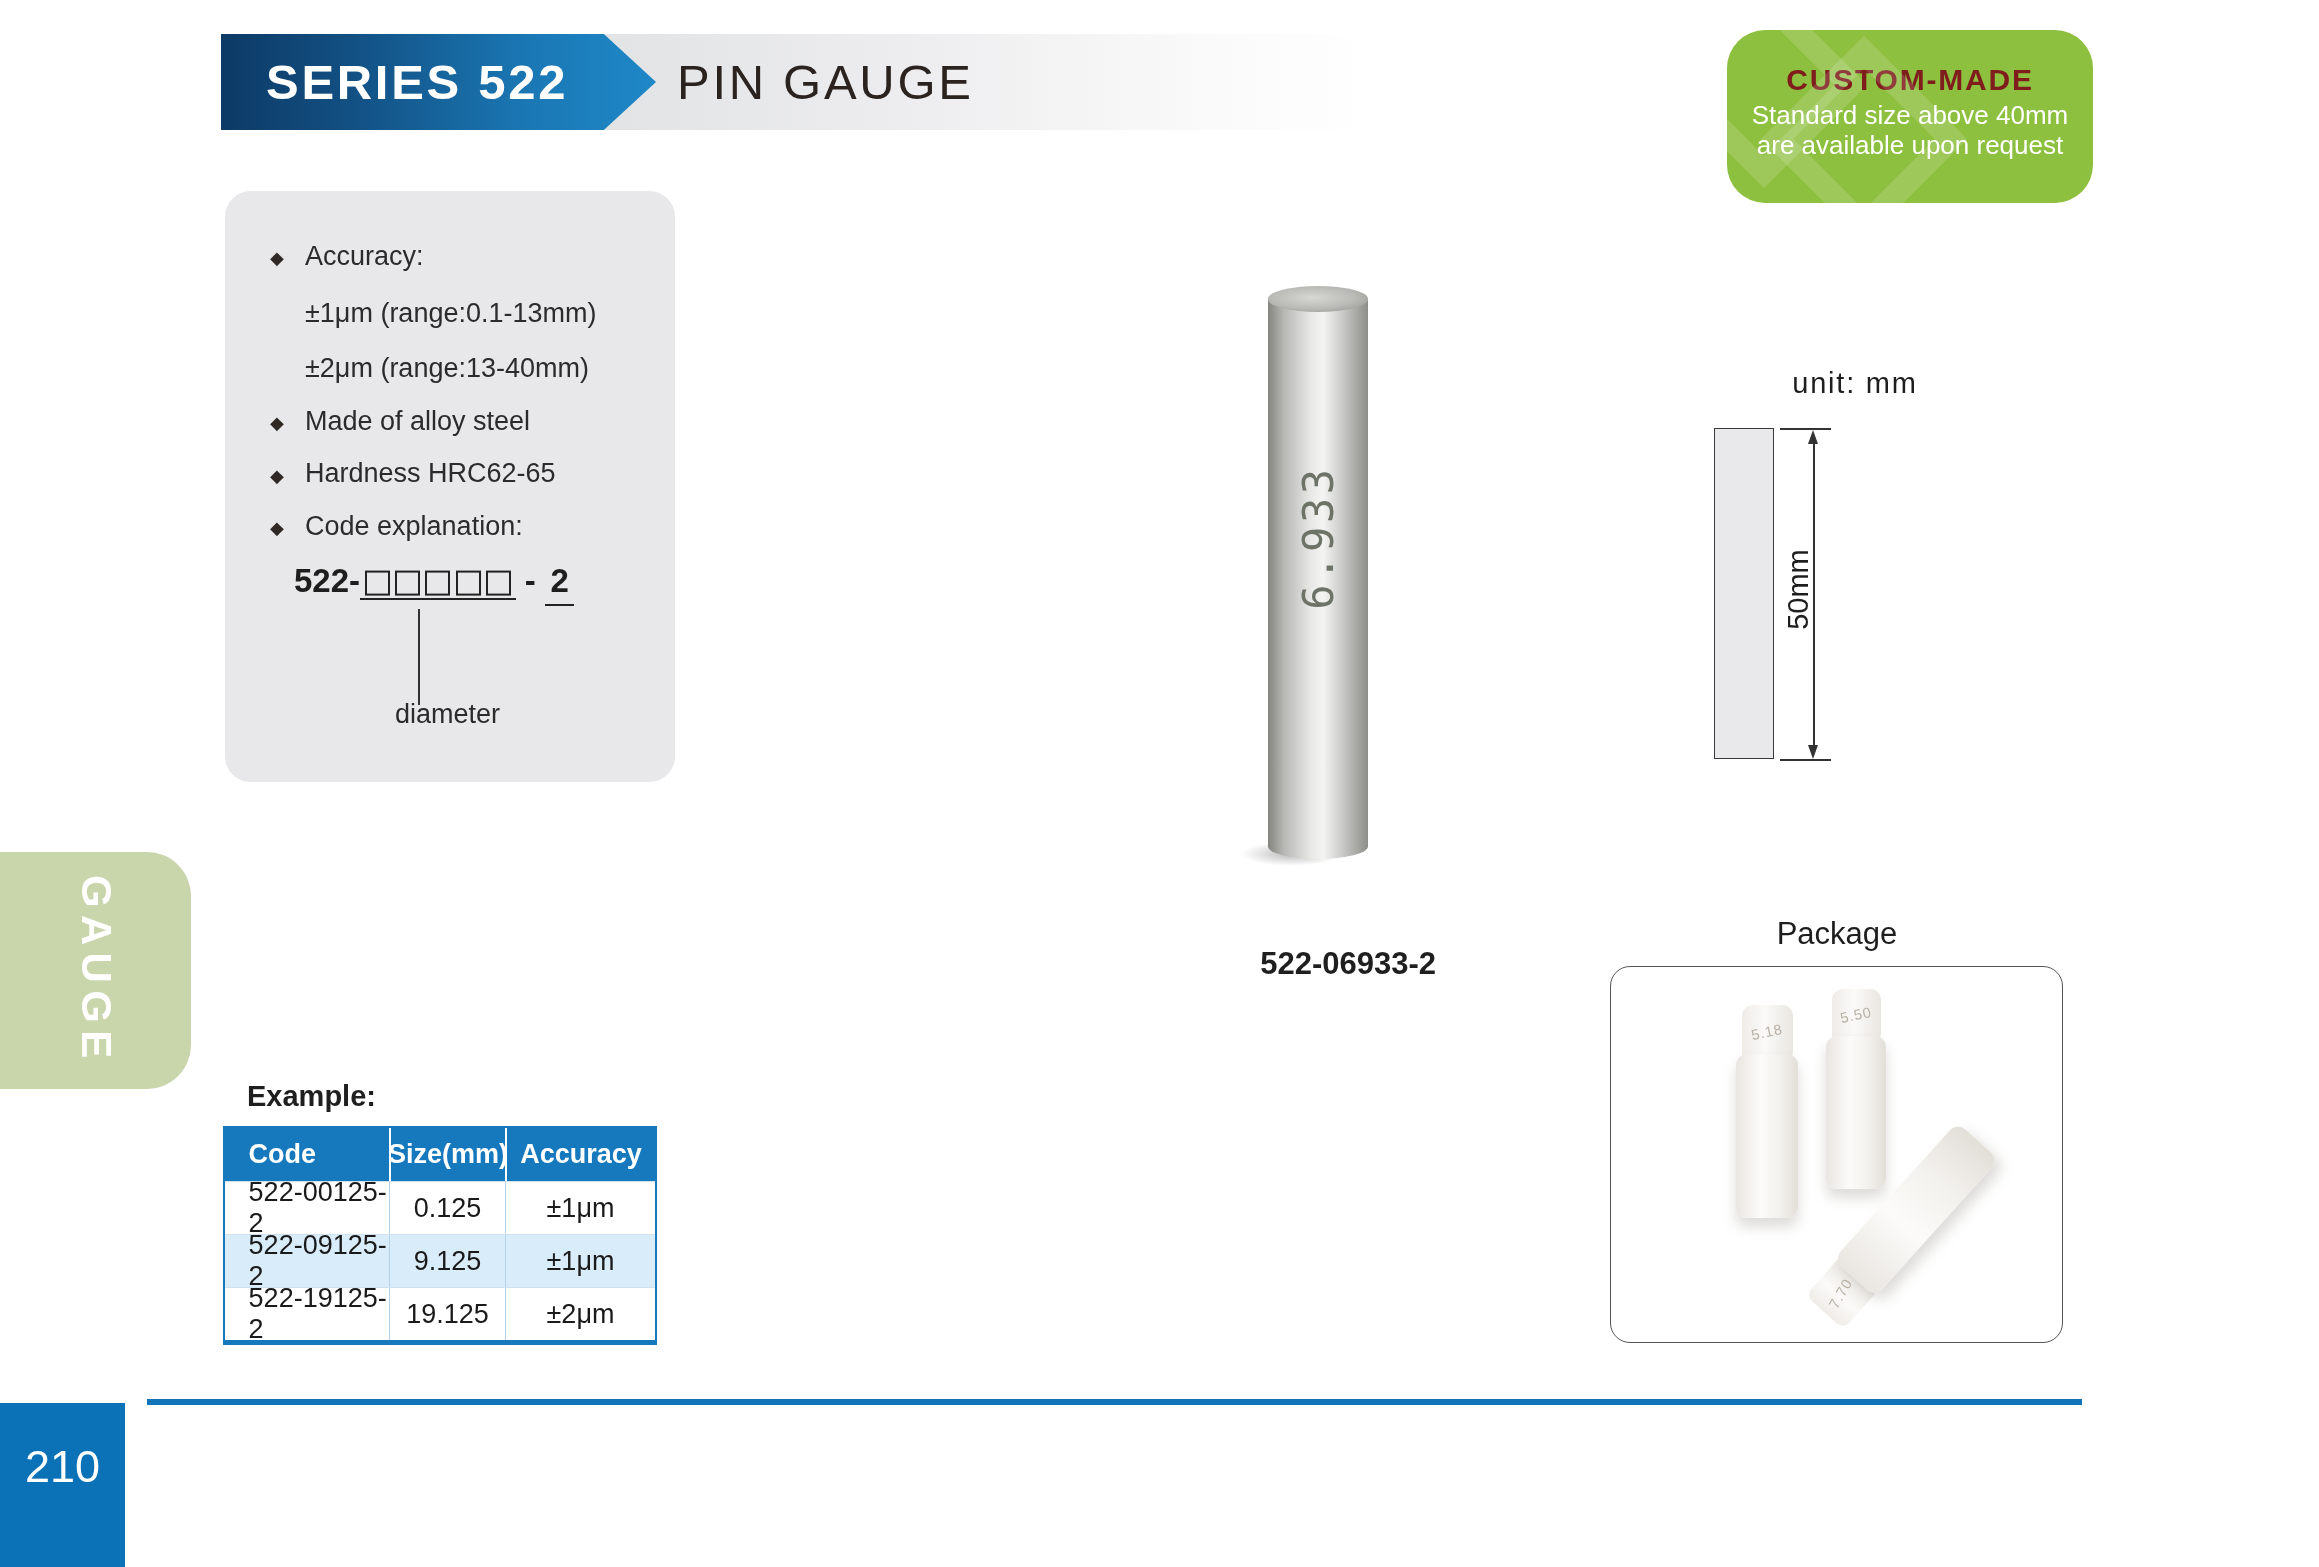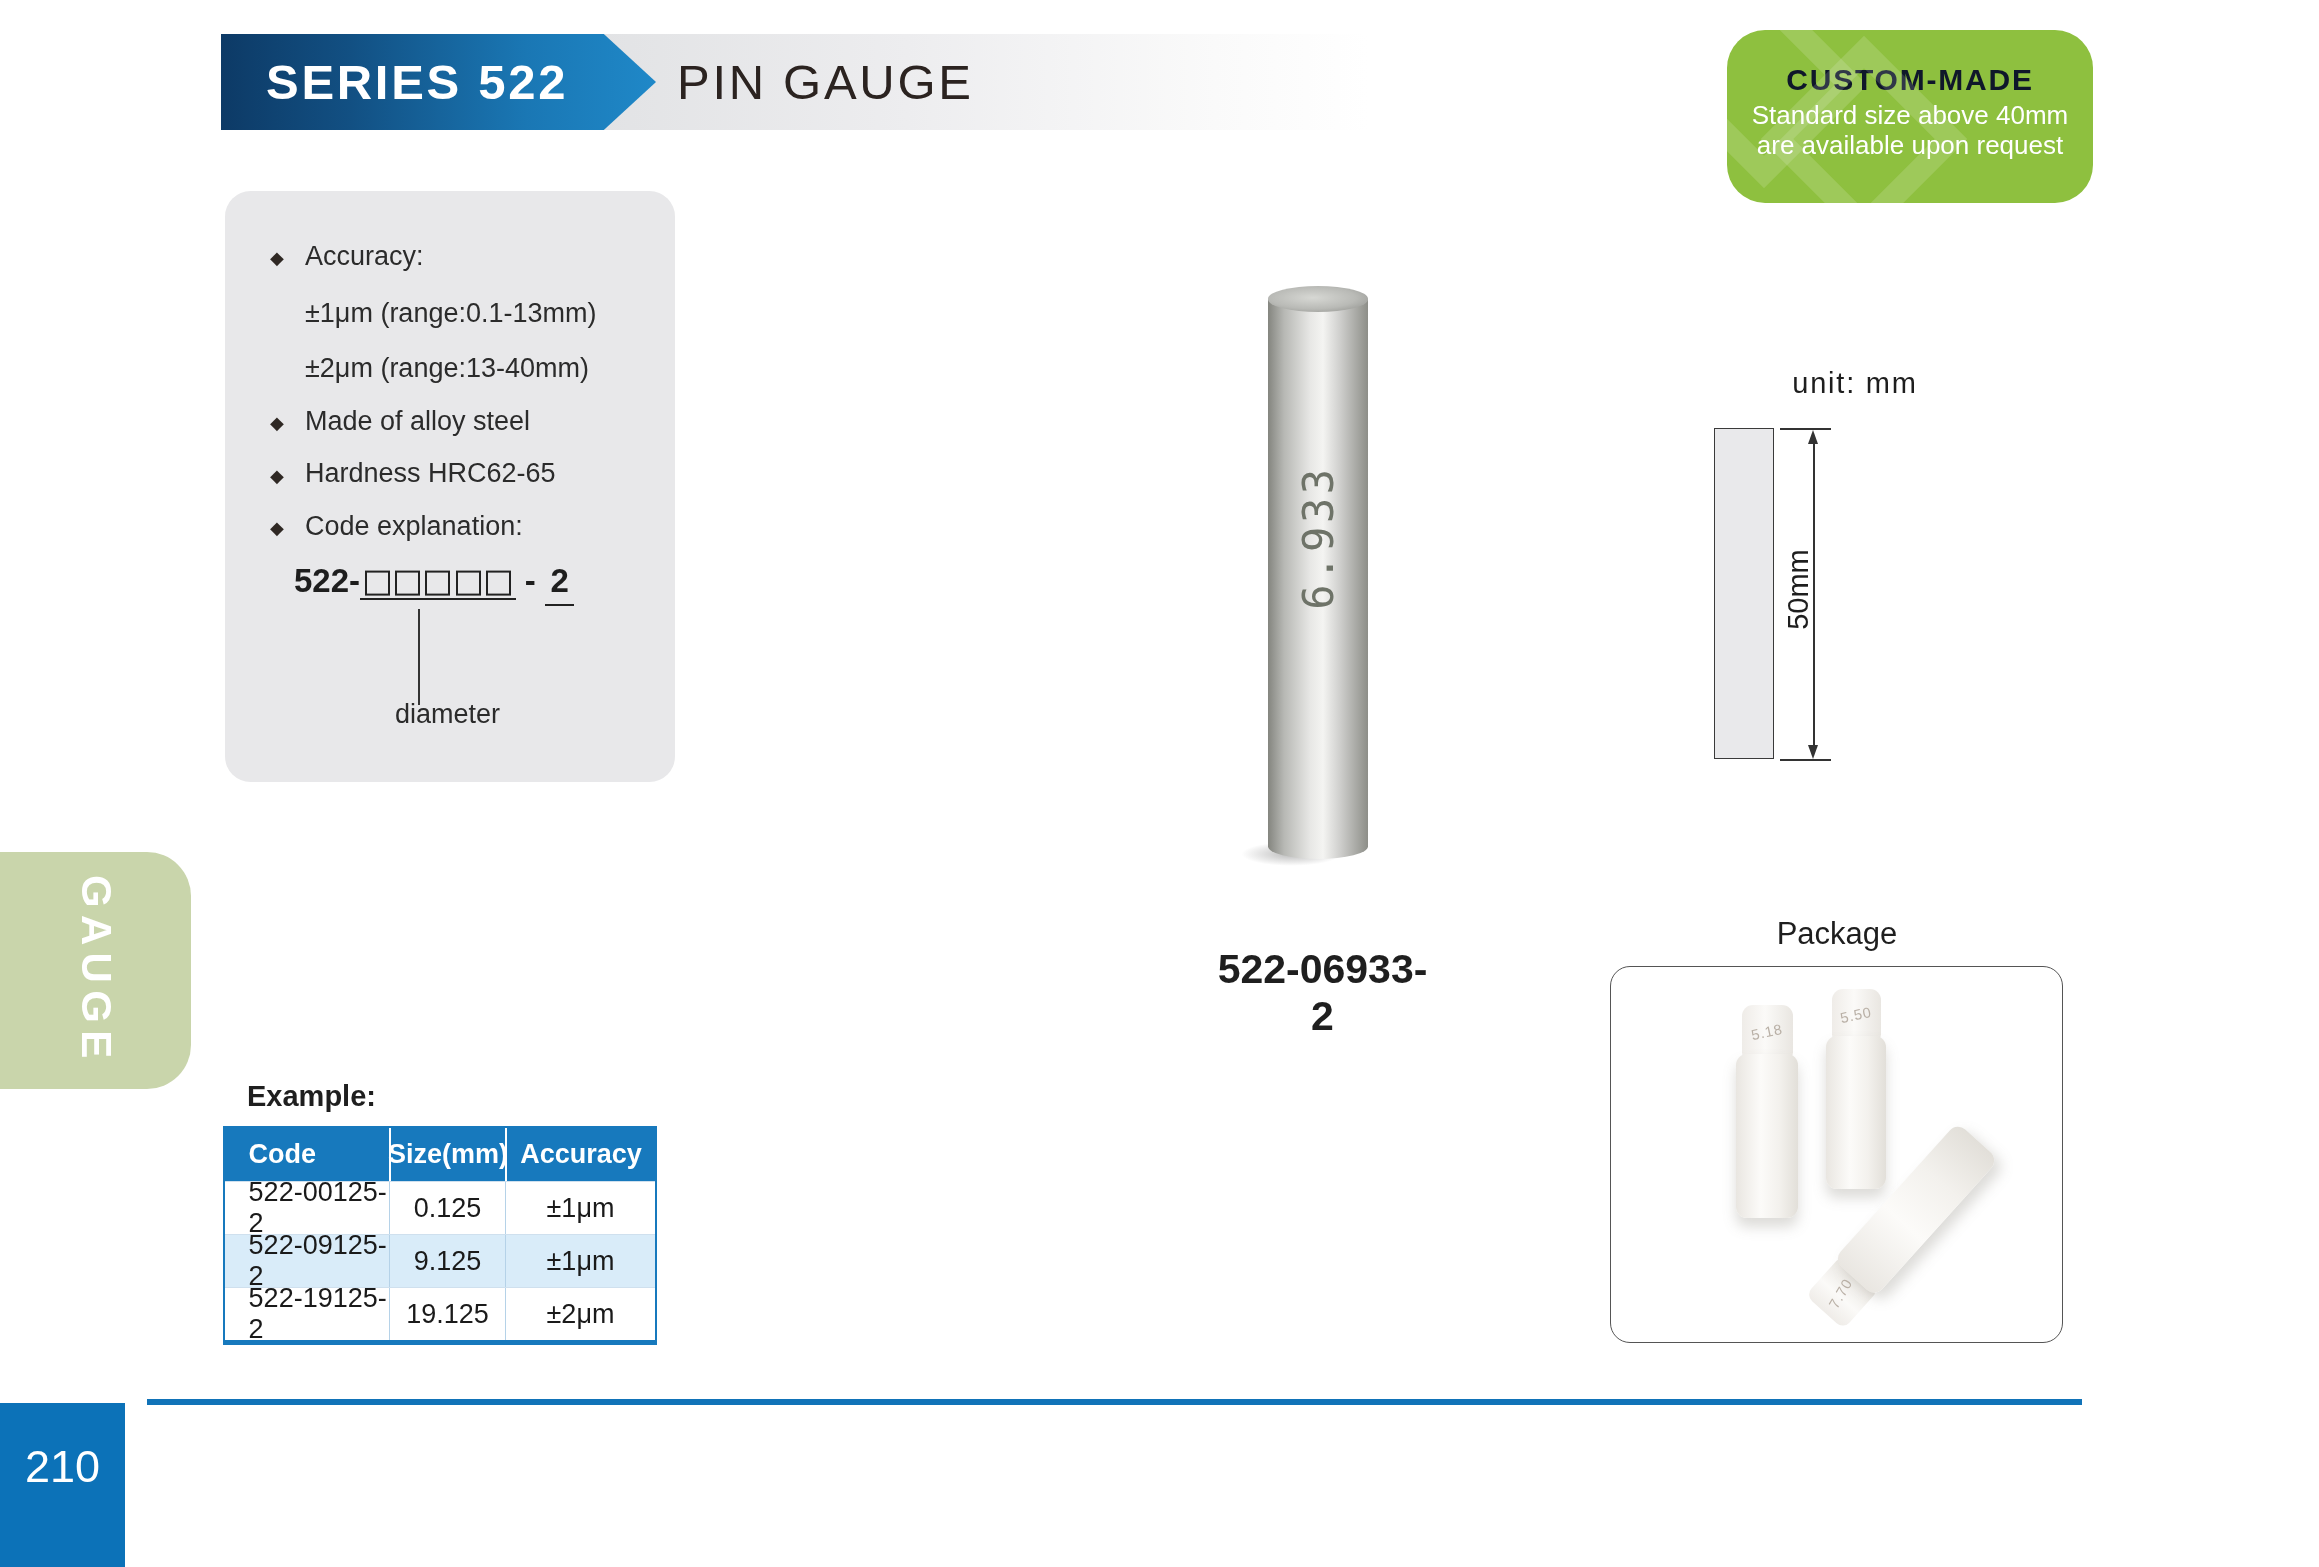--- a/index.html
+++ b/index.html
@@ -31,21 +31,21 @@
     position:absolute;left:1727px;top:30px;width:366px;height:173px;
     background:#8ec03f;border-radius:38px;overflow:hidden;text-align:center;
   }
   .badge:before,.badge:after{
     content:"";position:absolute;border:23.6px solid rgba(255,255,255,0.14);
     width:100px;height:100px;transform:rotate(45deg);
   }
   .badge:before{left:-36px;top:-18px;}
   .badge:after{left:64px;top:36px;}
   .badge-title{
-    position:relative;margin-top:33px;color:#0f172a;font-size:30px;font-weight:bold;
+    position:relative;margin-top:33px;color:#7f1d1d;font-size:30px;font-weight:bold;
     letter-spacing:1.8px;
   }
   .badge-line{position:relative;color:#ffffff;font-size:26px;line-height:30px;}
   .badge-line.first{margin-top:3px;}
   
   .features{
     position:absolute;left:225px;top:191px;width:450px;height:591px;
     background:#e8e8ea;border-radius:25.5px;
   }
   .feat-line{position:absolute;font-size:27px;color:#2b2b2b;white-space:nowrap;}
@@ -75,22 +75,22 @@
   .pin-engraving{
     position:absolute;left:-59px;top:227px;width:218px;text-align:center;
     transform:rotate(-90deg);font-size:42px;letter-spacing:3.6px;color:#6e7368;
     font-family:"DejaVu Sans Mono",monospace;
   }
   .pin-shadow{
     position:absolute;left:-27px;top:556px;width:100px;height:23.6px;border-radius:50%;
     background:radial-gradient(ellipse,rgba(60,60,60,0.35) 0%,rgba(60,60,60,0) 70%);
   }
   .pin-caption{
-    position:absolute;left:1209px;top:946px;width:227px;text-align:center;
-    font-size:41px;font-weight:bold;color:#1f1f1f;
+    position:absolute;left:1209px;top:946px;width:227px;text-align:right;
+    font-size:31px;font-weight:bold;color:#1f1f1f;
   }
   
   .unit-label{position:absolute;left:1773px;top:367px;width:164px;text-align:center;font-size:29px;letter-spacing:1.8px;color:#1e1e1e;}
   .dim-rect{
     position:absolute;left:1714px;top:428px;width:58px;height:329px;
     background:#e9e9eb;border:1.8px solid #3a3a3a;
   }
   .dim-tick{position:absolute;height:1.8px;background:#333;}
   .dim-line{position:absolute;left:1813px;top:442px;width:1.8px;height:305px;background:#333;}
   .dim-arrow{position:absolute;width:0;height:0;border-left:5.5px solid transparent;border-right:5.5px solid transparent;}

